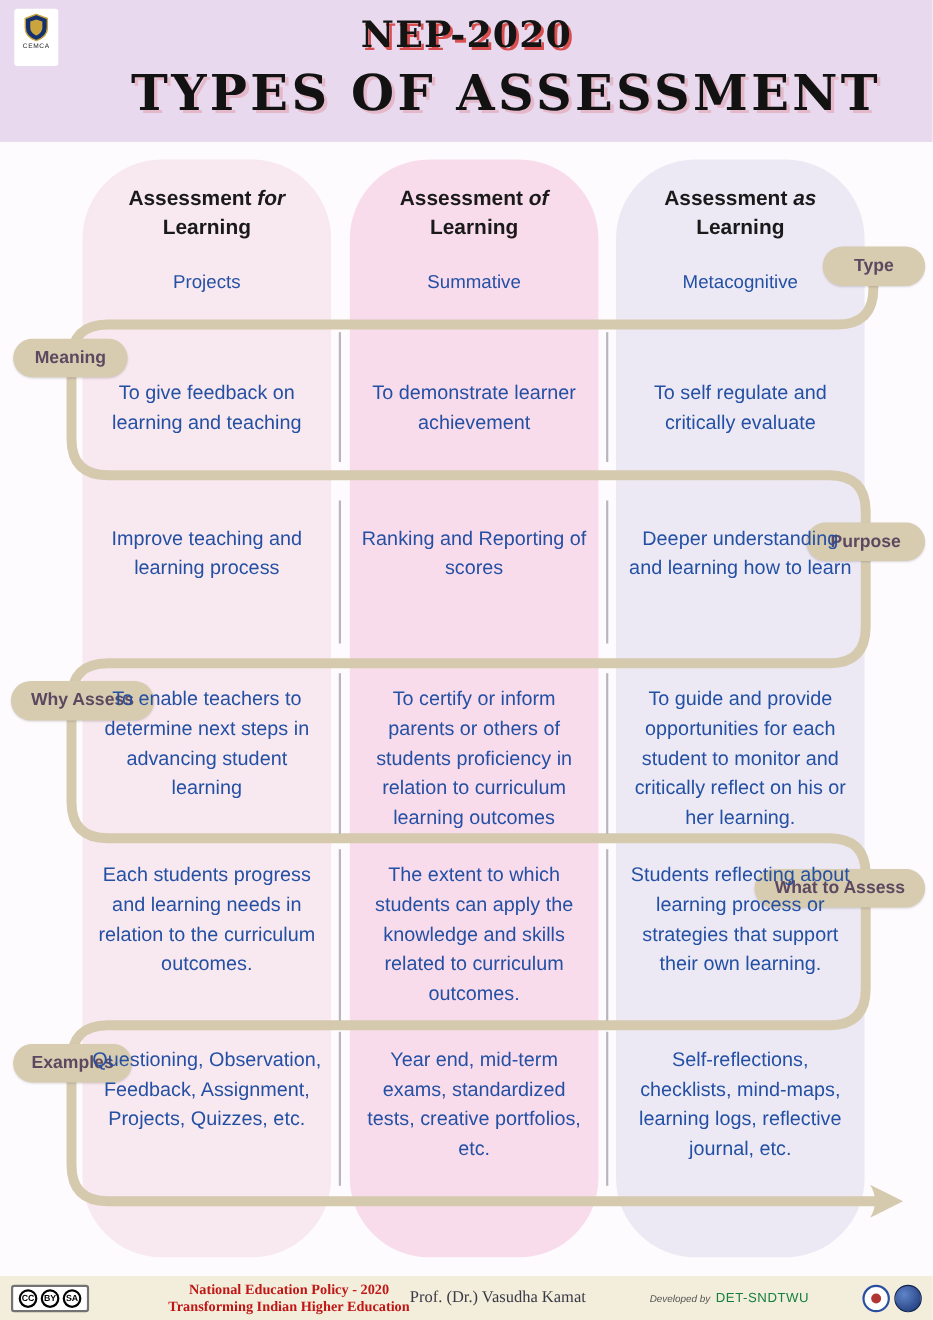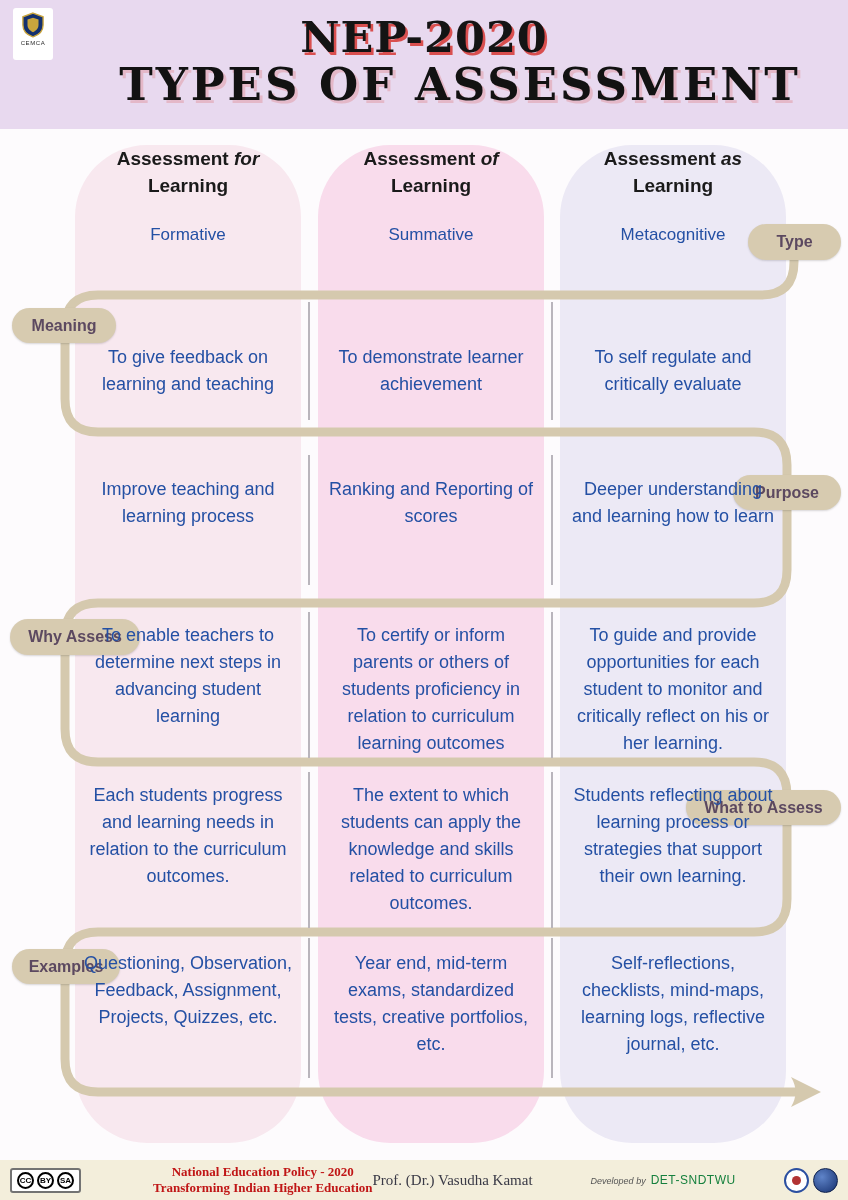--- a/index.html
+++ b/index.html
@@ -6,32 +6,32 @@
   .poster { position:relative; width:848px; height:1200px; overflow:hidden;
             background:#fdfbfd; font-family:"Liberation Sans", sans-serif; }
 
   
   .header { position:absolute; top:0; left:0; width:848px; height:129px; background:#e8d9ef; }
   .logo { position:absolute; top:8px; left:13px; width:40px; height:52px; background:#ffffff;
           border-radius:3px; display:flex; flex-direction:column; align-items:center;
           padding-top:4px; box-sizing:border-box; }
   .logo-text { font-size:6px; color:#2a2a2a; letter-spacing:0.6px; margin-top:2px; }
   .title-top { position:absolute; top:12px; left:0; width:100%; text-align:center;
-               font-family:"DejaVu Serif", serif; font-weight:bold; font-size:43px;
+               font-family:"DejaVu Serif", serif; font-weight:bold; font-size:33px;
                color:#141414; letter-spacing:1px; text-shadow:2.5px 2.5px 0 #d94f4f; }
   .title-main { position:absolute; top:58px; left:0; width:100%; text-align:center;
                 font-family:"DejaVu Serif", serif; font-weight:bold; font-size:45px;
                 color:#121212; letter-spacing:3px; text-shadow:3px 3px 0 #e4b8c8;margin-left:36px; }
 
   
   .col { position:absolute; top:145px; width:226px; height:998px; border-radius:72px; }
   .col1 { left:75px;  background:#f8e8ef; }
   .col2 { left:318px; background:#f9dcec; }
   .col3 { left:560px; background:#ece9f5; }
-  .col-title { margin-top:0; text-align:center; font-size:19px; color:#1a1a1a;
+  .col-title { margin-top:22px; text-align:center; font-size:19px; color:#1a1a1a;
                font-weight:600; line-height:27px; }
   .col-title em { font-weight:800; font-style:italic; }
   .col-sub { margin-top:26px; text-align:center; font-size:17px; color:#2450a4; }
 
   
   .flow { position:absolute; top:0; left:0; pointer-events:none; }
 
   
   .vline { position:absolute; width:2px; background:#b9b5bc; }
 
@@ -94,21 +94,21 @@
     <div class="title-top">NEP-2020</div>
     <div class="title-main">TYPES OF ASSESSMENT</div>
   </div>
 
   <div class="col col1">
     <div class="col-title">
       <span>Assessment</span>
       <em>for</em><br>
       <span>Learning</span>
     </div>
-    <div class="col-sub">Formative</div>
+    <div class="col-sub">Projects</div>
   </div>
 
   <div class="col col2">
     <div class="col-title">
       <span>Assessment</span>
       <em>of</em><br>
       <span>Learning</span>
     </div>
     <div class="col-sub">Summative</div>
   </div>

